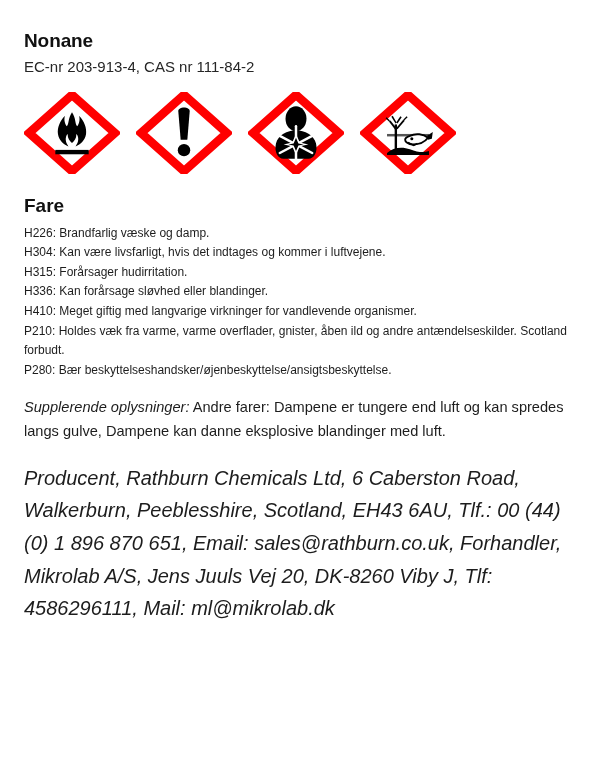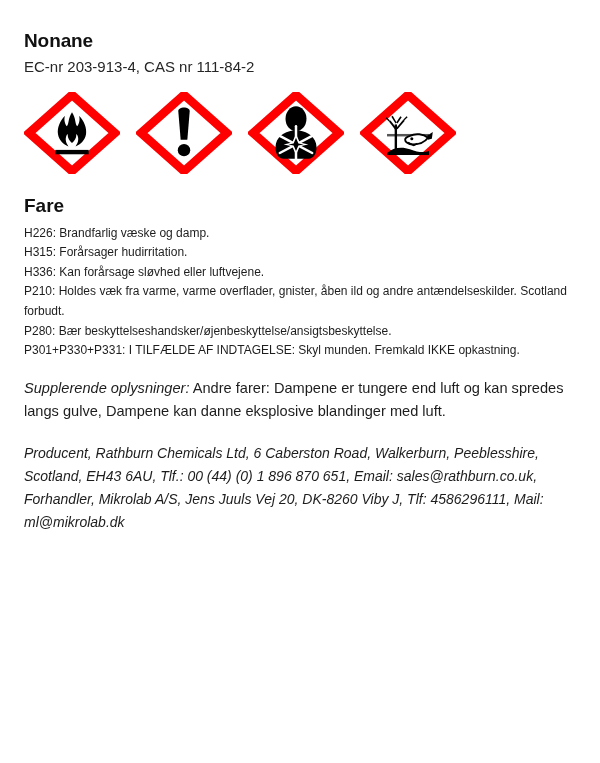--- a/index.html
+++ b/index.html
@@ -78,21 +78,21 @@
     font-size: 14.6px;
     line-height: 1.63;
     color: #1d1d1d;
     margin: 16px 0 0 0;
   }
   .supplementary .lead {
     font-style: italic;
     margin-top: 8px;
   }
   .producer {
-    font-size: 14px;
+    font-size: 20px;
     line-height: 1.63;
     color: #1d1d1d;
     font-style: italic;
     margin: 18px 0 0 0;
   }
 </style>
 </head>
 <body>
 
 <div class="label-sheet">
@@ -164,24 +164,25 @@
         </g>
       </svg>
     </div>
 
   </div>
 
   <div class="signal-word">Fare</div>
 
   <ul class="statements">
     <li>H226: Brandfarlig væske og damp.</li>
+    <li>H304: Kan være livsfarligt, hvis det indtages og kommer i luftvejene.</li>
     <li>H315: Forårsager hudirritation.</li>
-    <li>H336: Kan forårsage sløvhed eller luftvejene.</li>
+    <li>H336: Kan forårsage sløvhed eller blandinger.</li>
+    <li>H410: Meget giftig med langvarige virkninger for vandlevende organismer.</li>
     <li>P210: Holdes væk fra varme, varme overflader, gnister, åben ild og andre antændelseskilder. Scotland forbudt.</li>
     <li>P280: Bær beskyttelseshandsker/øjenbeskyttelse/ansigtsbeskyttelse.</li>
-    <li>P301+P330+P331: I TILFÆLDE AF INDTAGELSE: Skyl munden. Fremkald IKKE opkastning.</li>
   </ul>
 
   <p class="supplementary"><span class="lead">Supplerende oplysninger:</span><span> Andre farer: Dampene er tungere end luft og kan spredes langs gulve, Dampene kan danne eksplosive blandinger med luft.</span></p>
 
   <p class="producer">Producent, Rathburn Chemicals Ltd, 6 Caberston Road, Walkerburn, Peeblesshire, Scotland, EH43 6AU, Tlf.: 00 (44) (0) 1 896 870 651, Email: sales@rathburn.co.uk, Forhandler, Mikrolab A/S, Jens Juuls Vej 20, DK-8260 Viby J, Tlf: 4586296111, Mail: ml@mikrolab.dk</p>
 
 </div>
 
 </body></html>

